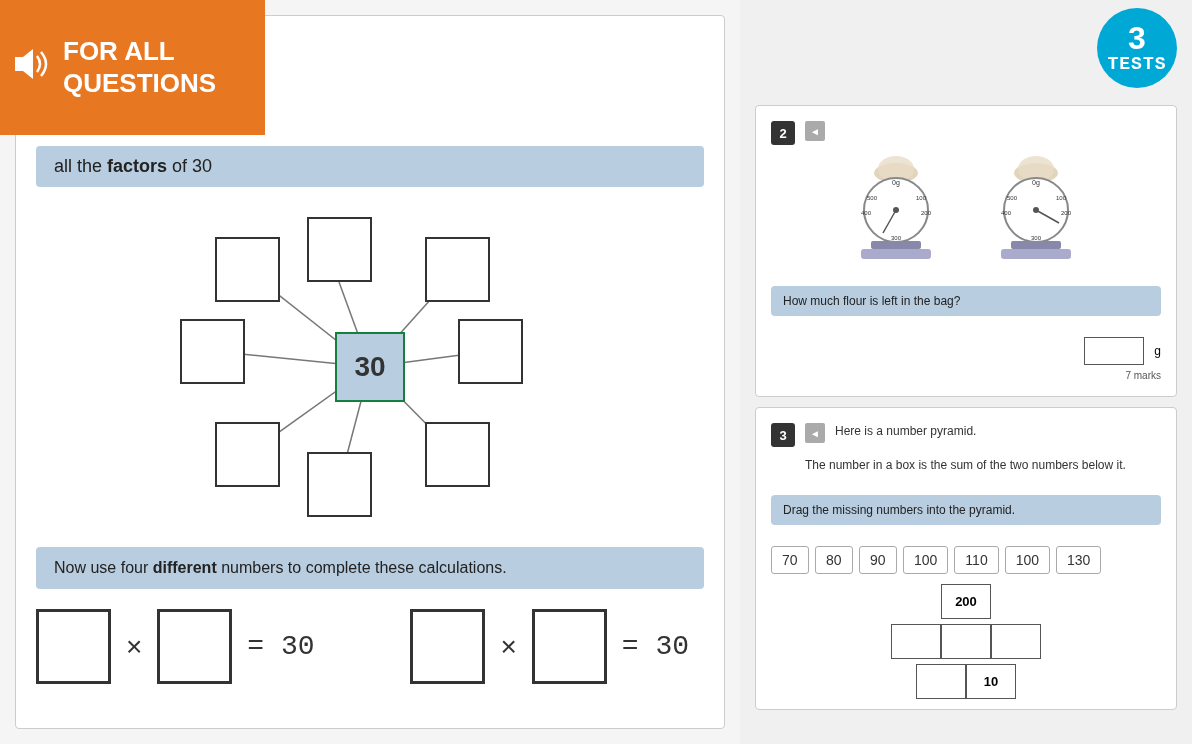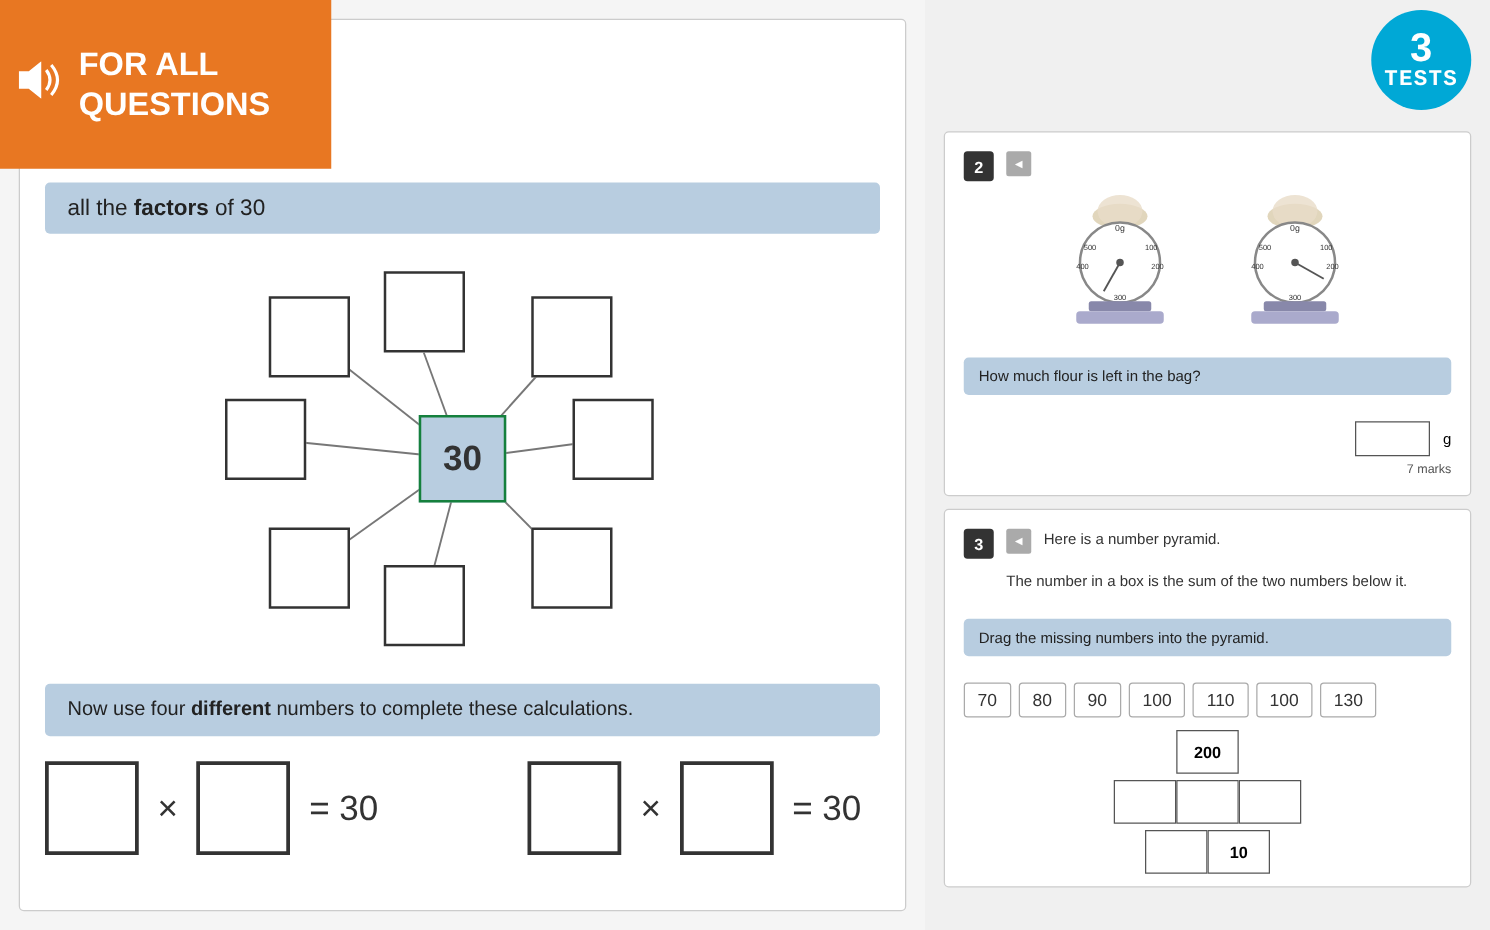--- a/index.html
+++ b/index.html
@@ -165,20 +165,21 @@
     .calc-symbol {
       font-size: 28px;
       margin: 0 15px;
       color: #333;
     }
 
     .calc-equals {
       font-size: 28px;
       margin: 0 15px;
       color: #333;
+      font-family: Liberation Mono, monospace;
     }
 
     .calc-group {
       display: flex;
       align-items: center;
     }
 
     .calc-spacer { flex: 1; }
 
     

